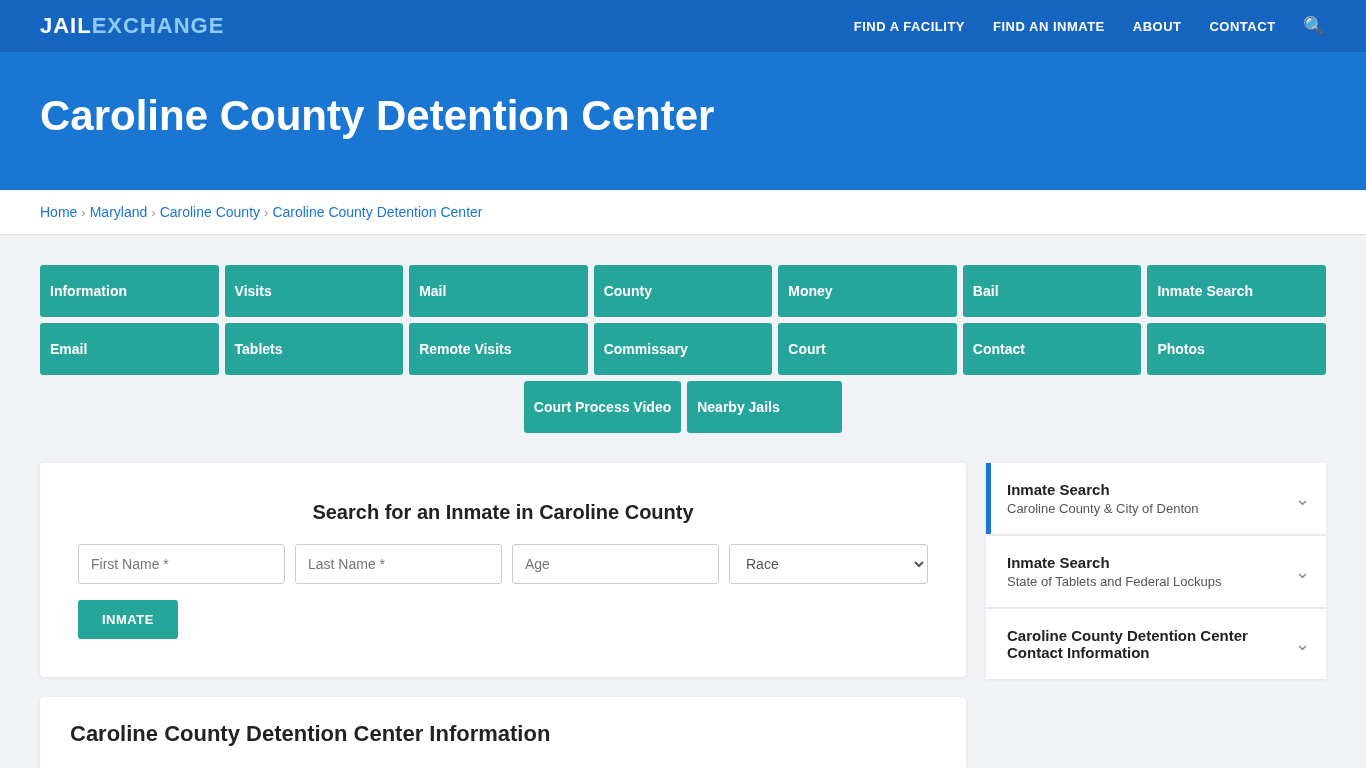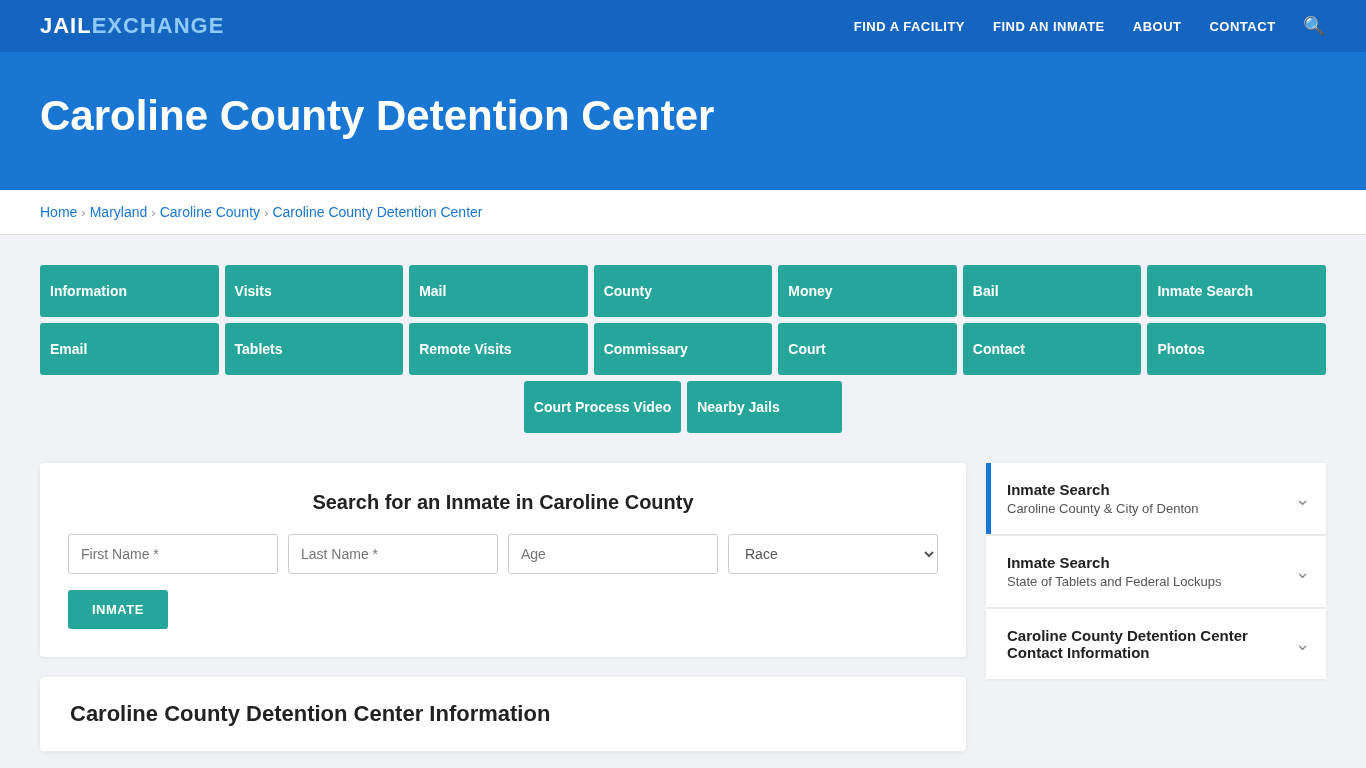--- a/index.html
+++ b/index.html
@@ -124,21 +124,21 @@
     .content-row {
       display: flex;
       gap: 20px;
       align-items: flex-start;
     }
 
     
     .search-card {
       background: #fff;
       border-radius: 4px;
-      padding: 28px;
+      padding: 38px;
       flex: 1;
       box-shadow: 0 1px 4px rgba(0,0,0,0.08);
     }
     .search-card h2 {
       font-size: 20px;
       font-weight: 700;
       text-align: center;
       margin-bottom: 20px;
       color: #222;
     }

